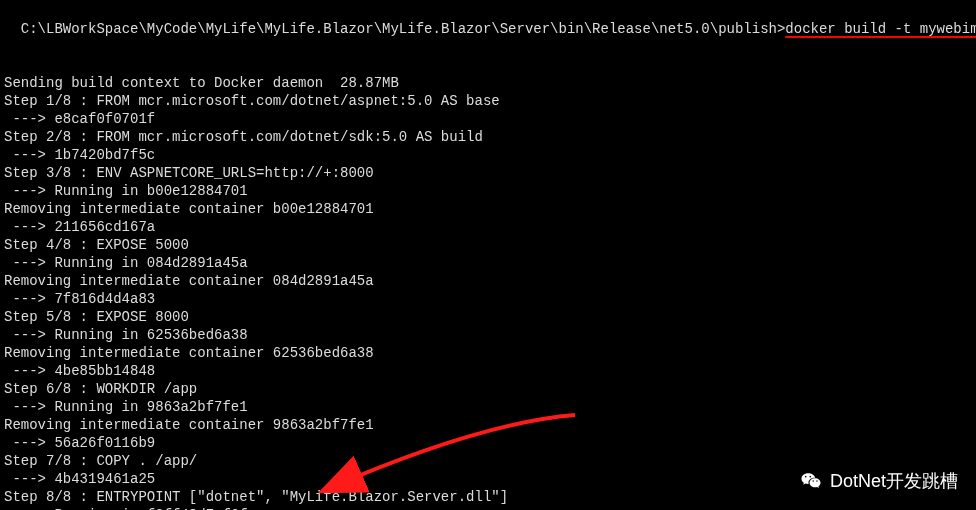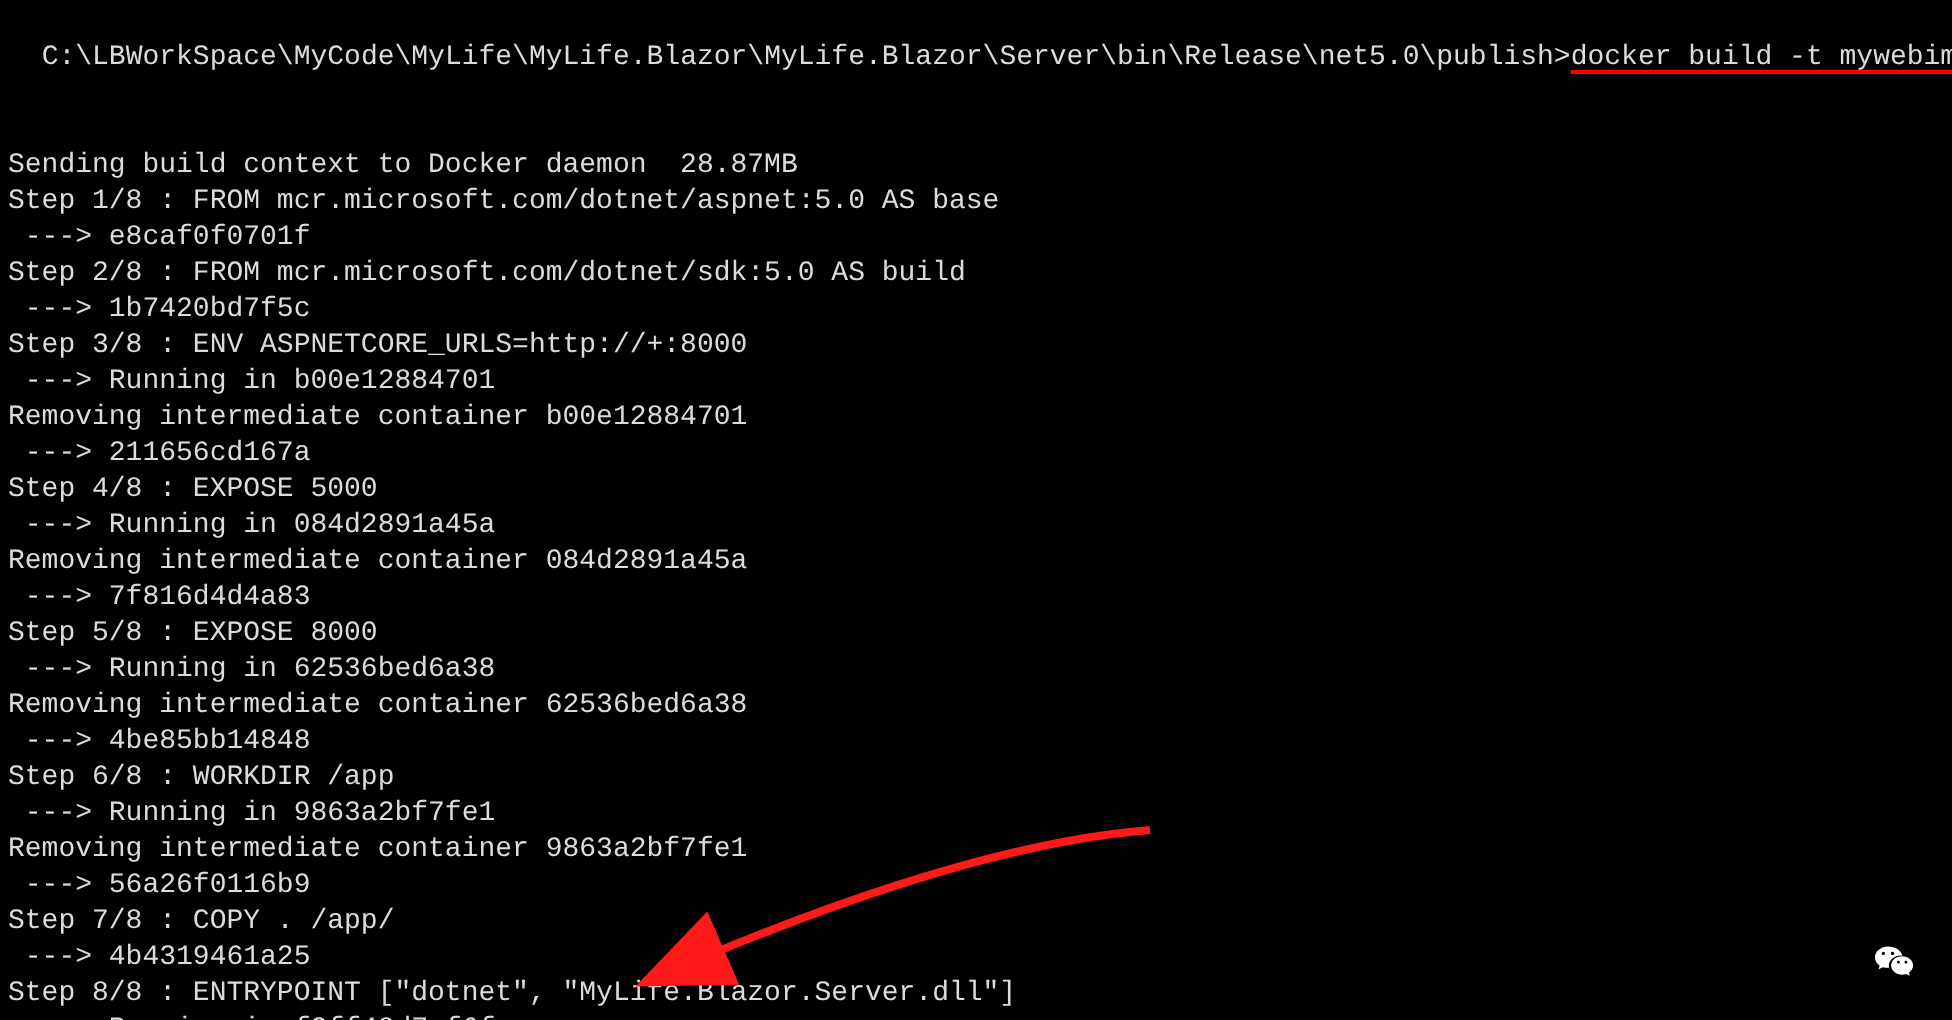--- a/index.html
+++ b/index.html
@@ -71,13 +71,14 @@
   <path id="arrow-path" stroke="#ff1a1a" stroke-width="4" fill="none" marker-end="url(#arrowhead)" d="M 575 415 Q 480 422.5 325 490"></path>
 </svg>
 
 <div class="watermark">
   <span class="wm-icon">
     <svg viewBox="0 0 24 24" width="22" height="22" fill="#ffffff">
       <path d="M8.7 3.5C4.8 3.5 1.6 6.2 1.6 9.5c0 1.8 1 3.4 2.6 4.5l-.6 2 2.3-1.2c.9.3 1.8.4 2.8.4.2 0 .5 0 .7 0-.1-.4-.2-.9-.2-1.3 0-3 2.9-5.5 6.5-5.5.3 0 .6 0 .9.1C15.9 5.6 12.6 3.5 8.7 3.5zM6.2 8.2c-.5 0-.9-.4-.9-.9s.4-.9.9-.9.9.4.9.9-.4.9-.9.9zm5 0c-.5 0-.9-.4-.9-.9s.4-.9.9-.9.9.4.9.9-.4.9-.9.9z"></path>
       <path d="M22.4 13.9c0-2.8-2.7-5-6-5s-6 2.3-6 5 2.7 5 6 5c.8 0 1.6-.1 2.3-.4l1.9 1-.5-1.7c1.4-.9 2.3-2.3 2.3-3.9zm-8-1c-.4 0-.8-.3-.8-.8s.3-.8.8-.8.8.3.8.8-.4.8-.8.8zm4.1 0c-.4 0-.8-.3-.8-.8s.3-.8.8-.8.8.3.8.8-.4.8-.8.8z"></path>
     </svg>
   </span>
+  <span>DotNet开发跳槽</span>
 </div>
 
 </body></html>

